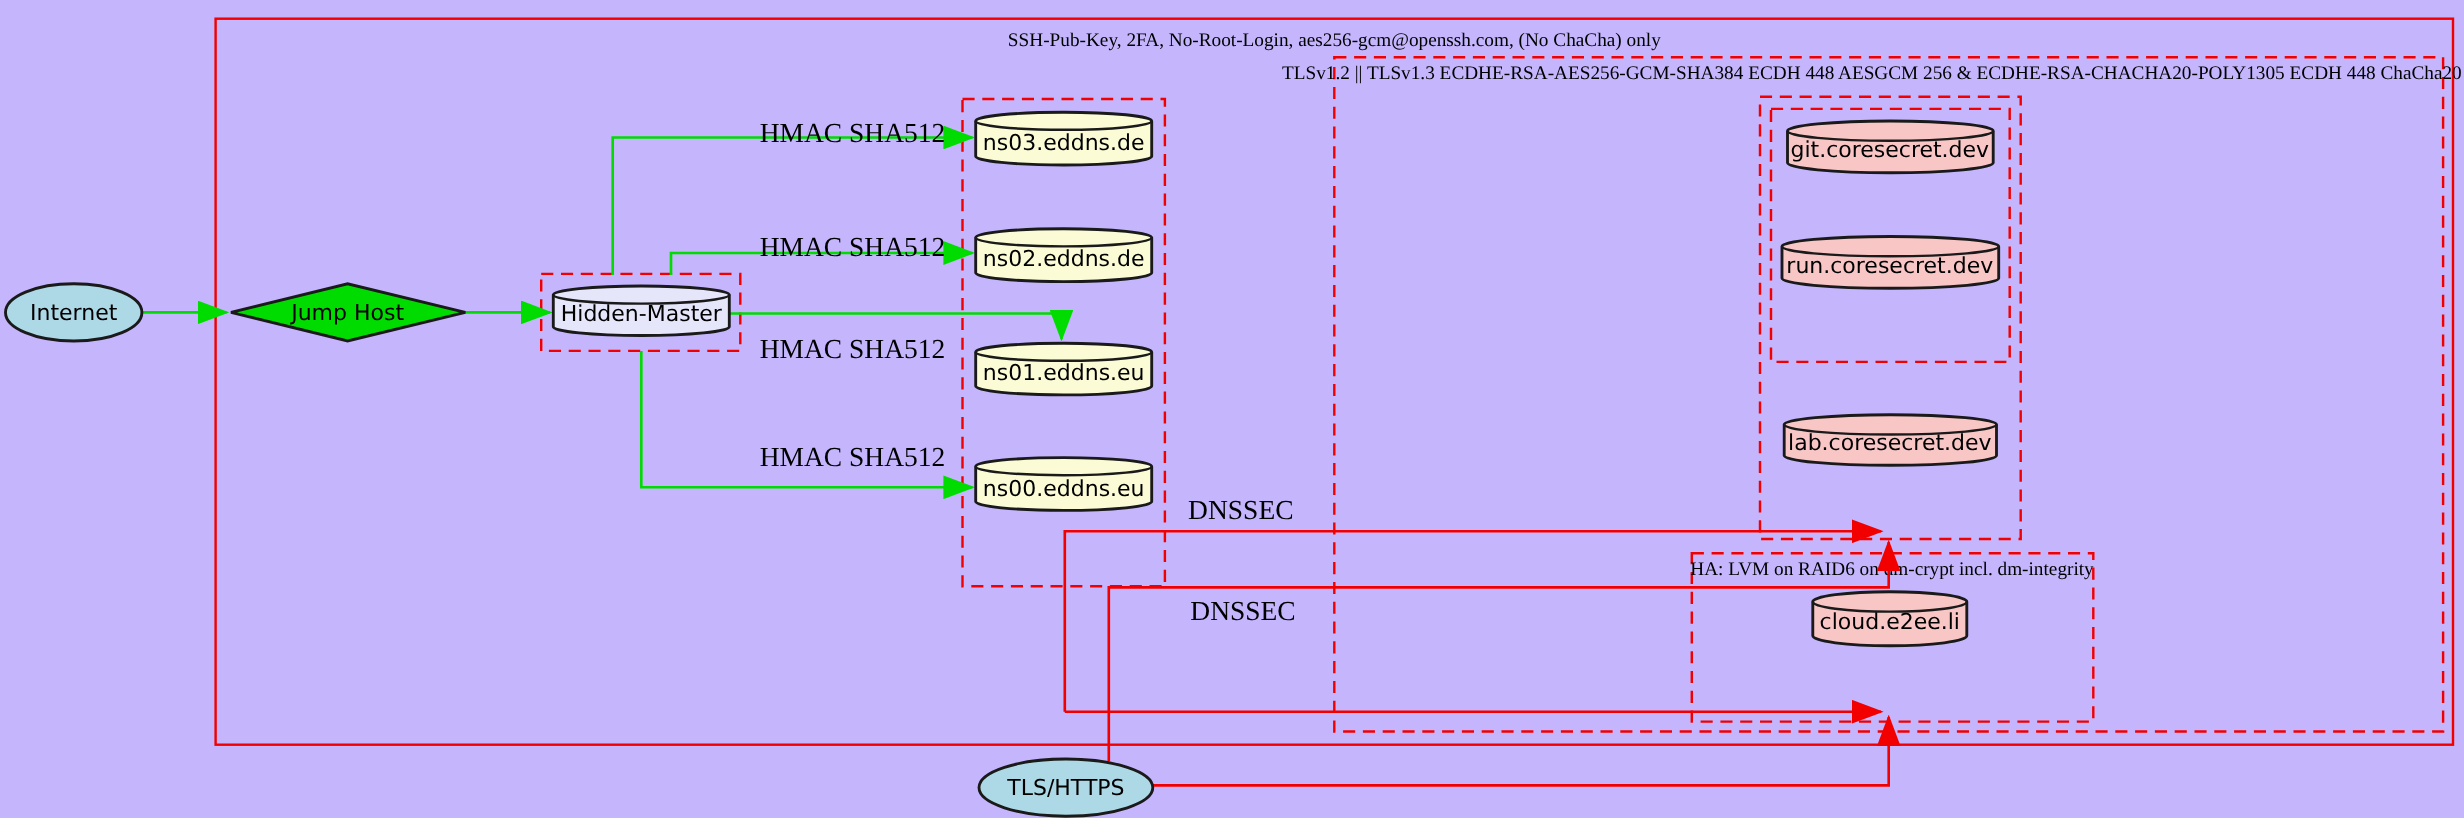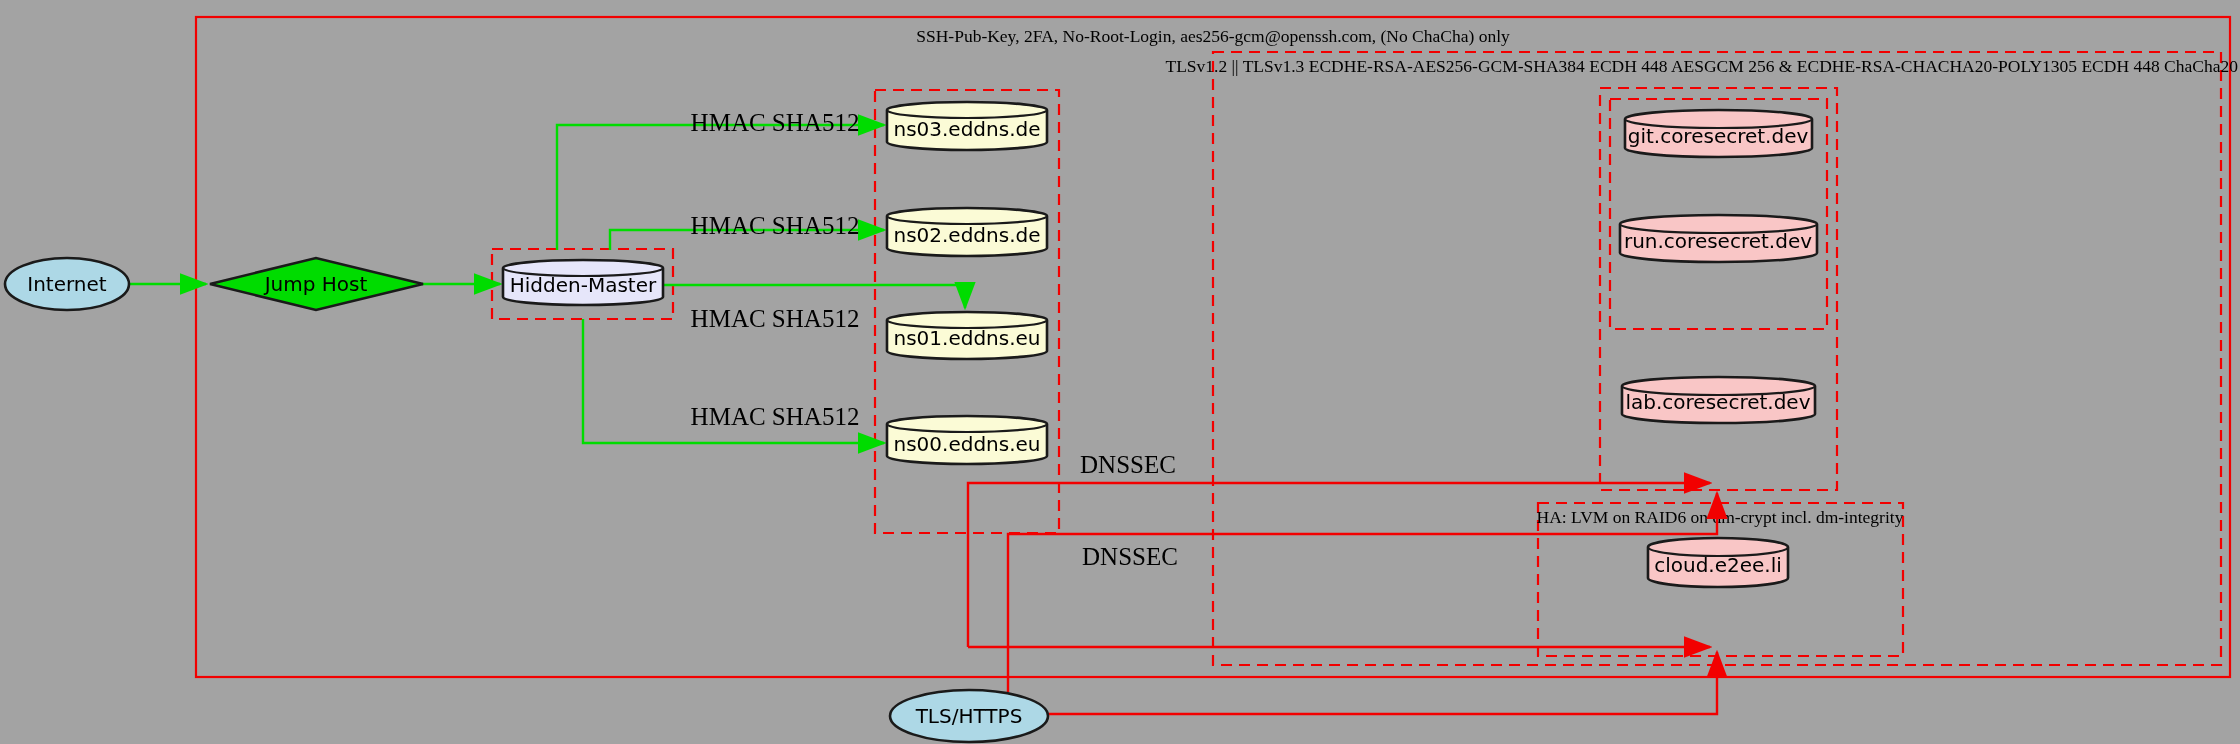--- a/index.html
+++ b/index.html
@@ -1,16 +1,16 @@
 <!DOCTYPE html>
 <html style="--red: #f20000; --green: #00dc00; --lightblue: #add8e6; --lightyellow: #fbfbd6; --lavender: #e6e6fa; --pink: #f9c6c6; --black: #1a1a1a;"><head>
 <meta charset="utf-8">
 <style>
   html,body{margin:0;padding:0;background:#ffffff;}
-  .canvas{position:relative;width:2240px;height:744px;background:#a3a3a3;overflow:hidden;}
+  .canvas{position:relative;width:2240px;height:744px;background:#c4b5fd;overflow:hidden;}
   svg{display:block;}
   .cluster{fill:none;stroke:var(--red);stroke-width:2.2;}
   .cluster.dashed{stroke-dasharray:11 7;}
   .edge{fill:none;stroke-width:2.4;}
   .edge.green{stroke:var(--green);}
   .edge.red{stroke:var(--red);}
   .node-shape{stroke:var(--black);stroke-width:2.6;}
   .lens{fill:none;stroke:var(--black);stroke-width:2.2;}
   .fill-lightblue{fill:var(--lightblue);}
   .fill-lightyellow{fill:var(--lightyellow);}

